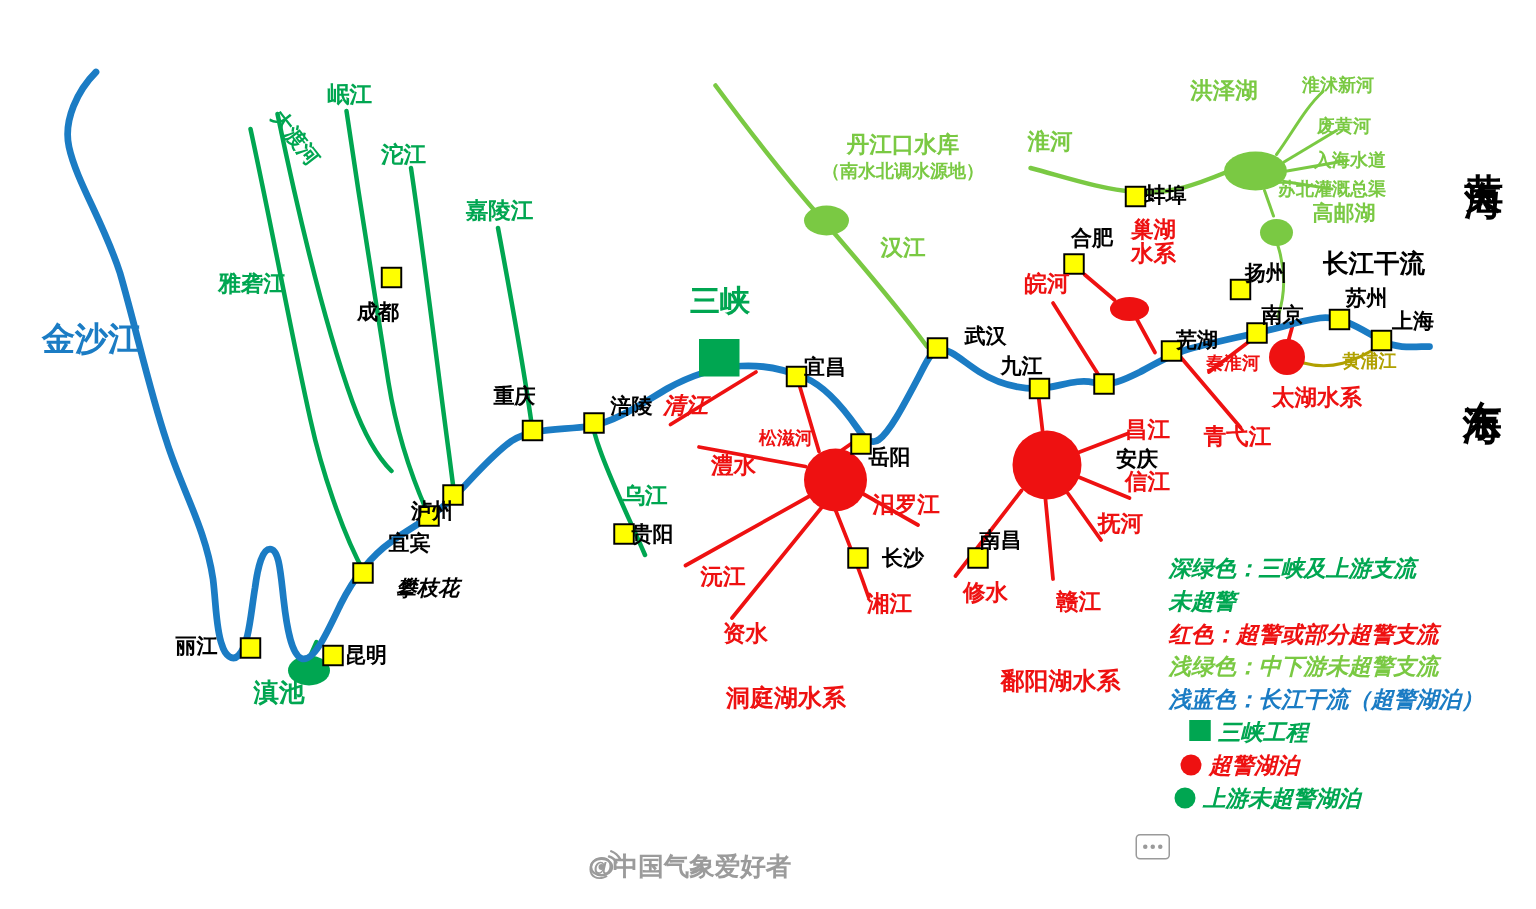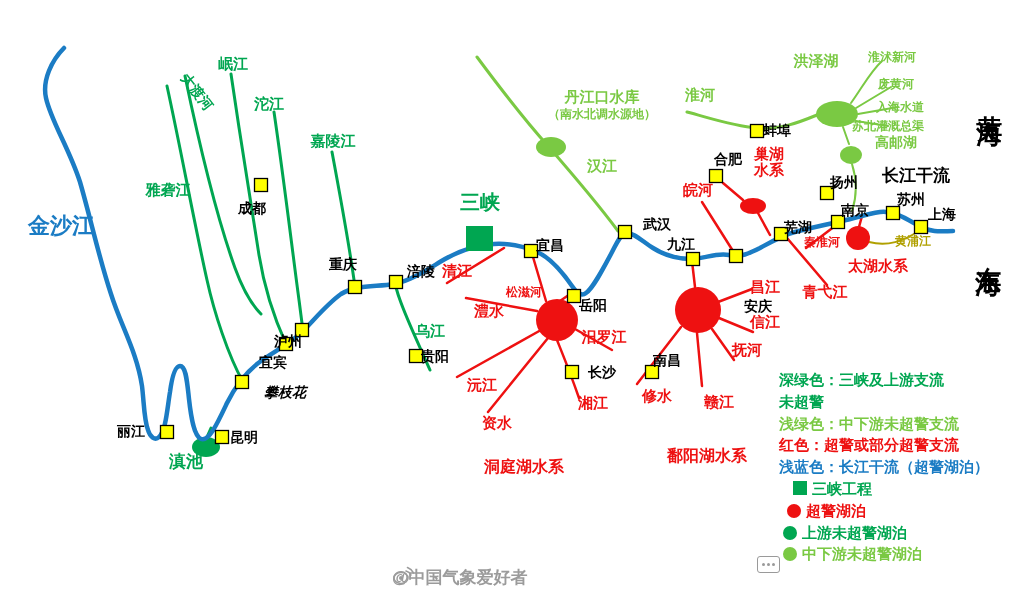--- a/index.html
+++ b/index.html
@@ -25,21 +25,21 @@
   .path-lg{stroke:var(--light_green);stroke-width:3;fill:none;stroke-linecap:round;stroke-linejoin:round;}
   .thin{stroke-width:2;}
   .path-red{stroke:var(--red);stroke-width:2.5;fill:none;stroke-linecap:round;}
   .path-olive{stroke:var(--olive);stroke-width:2;fill:none;stroke-linecap:round;}
   .lake-red{fill:var(--red);}
   .lake-dg{fill:var(--dark_green);}
   .lake-lg{fill:var(--light_green);}
   .city-sq{fill:var(--yellow);stroke:#000;stroke-width:1.3;}
   .dam{fill:var(--dark_green);}
   
-  .legend{position:absolute;left:779px;top:369px;width:246px;font-weight:bold;font-size:15px;line-height:21.8px;}
+  .legend{position:absolute;left:779px;top:369px;width:246px;font-weight:bold;font-size:15px;line-height:21.8px;font-style:italic;}
   .legend .row{white-space:nowrap;}
   .leg-sq{display:inline-block;width:12px;height:12px;margin-right:5px;vertical-align:-1px;}
   .leg-sq.y{background:var(--yellow);border:1px solid #000;}
   .leg-sq.gr{background:var(--dark_green);border:1px solid var(--dark_green);}
   .leg-ci{display:inline-block;width:14px;height:14px;border-radius:50%;margin-right:5px;vertical-align:-2px;}
   .leg-ci.re{background:var(--red);}
   .leg-ci.gr{background:var(--dark_green);}
   .leg-ci.lgr{background:var(--light_green);}
   .ind14{padding-left:14px;} .ind8{padding-left:8px;} .ind4{padding-left:4px;}
   
@@ -163,21 +163,21 @@
   <div class="lbl lg s11" style="left:602px;top:114px;">（南水北调水源地）</div>
   <div class="lbl lg s15" style="left:602px;top:166px;">汉江</div>
   <div class="lbl lg s15" style="left:700px;top:95px;">淮河</div>
   <div class="lbl lg s15" style="left:816px;top:61px;">洪泽湖</div>
   <div class="lbl lg s11" style="left:892px;top:57px;">淮沭新河</div>
   <div class="lbl lg s11" style="left:896px;top:85px;font-family:Liberation Mono, monospace;">废黄河</div>
   <div class="lbl lg s11" style="left:900px;top:107px;">入海水道</div>
   <div class="lbl lg s11" style="left:888px;top:126px;">苏北灌溉总渠</div>
   <div class="lbl lg s14" style="left:896px;top:142px;">高邮湖</div>
 
-  <div class="lbl r s15" style="left:457px;top:271px;">清江</div>
+  <div class="lbl r s15" style="left:457px;top:271px;font-style:italic;">清江</div>
   <div class="lbl r s11" style="left:524px;top:292px;">松滋河</div>
   <div class="lbl r s15" style="left:489px;top:311px;">澧水</div>
   <div class="lbl r s15" style="left:604px;top:337px;">汨罗江</div>
   <div class="lbl r s15" style="left:482px;top:385px;">沅江</div>
   <div class="lbl r s15" style="left:497px;top:423px;">资水</div>
   <div class="lbl r s15" style="left:593px;top:403px;">湘江</div>
   <div class="lbl r s16" style="left:524px;top:467px;">洞庭湖水系</div>
   <div class="lbl r s15" style="left:657px;top:396px;">修水</div>
   <div class="lbl r s15" style="left:719px;top:402px;">赣江</div>
   <div class="lbl r s15" style="left:747px;top:350px;">抚河</div>
@@ -211,27 +211,26 @@
   <div class="lbl k s14" style="left:435px;top:356px;">贵阳</div>
   <div class="lbl k s14" style="left:288px;top:341px;">泸州</div>
   <div class="lbl k s14" style="left:273px;top:362px;">宜宾</div>
   <div class="lbl k s14" style="left:285px;top:392px;font-style:italic;">攀枝花</div>
   <div class="lbl k s14" style="left:131px;top:431px;">丽江</div>
   <div class="lbl k s14" style="left:244px;top:437px;">昆明</div>
 
   <div class="legend">
     <div class="row g">深绿色：三峡及上游支流</div>
     <div class="row g">未超警</div>
+    <div class="row r">红色：超警或部分超警支流</div>
     <div class="row lg">浅绿色：中下游未超警支流</div>
-    <div class="row r">红色：超警或部分超警支流</div>
     <div class="row b">浅蓝色：长江干流（超警湖泊）</div>
     <div class="row g ind14"><span class="leg-sq gr"></span><span>三峡工程</span></div>
     <div class="row r ind8"><span class="leg-ci re"></span><span>超警湖泊</span></div>
     <div class="row g ind4"><span class="leg-ci gr"></span><span>上游未超警湖泊</span></div>
-    <div class="row lg ind4"><span class="leg-ci lgr"></span><span>中下游未超警湖泊</span></div>
   </div>
 
   <div class="sticker">
       <i></i>
       <i></i>
       <i></i>
     </div>
 
   <div class="watermark">
     <svg width="22" height="20" viewBox="0 0 22 20">

